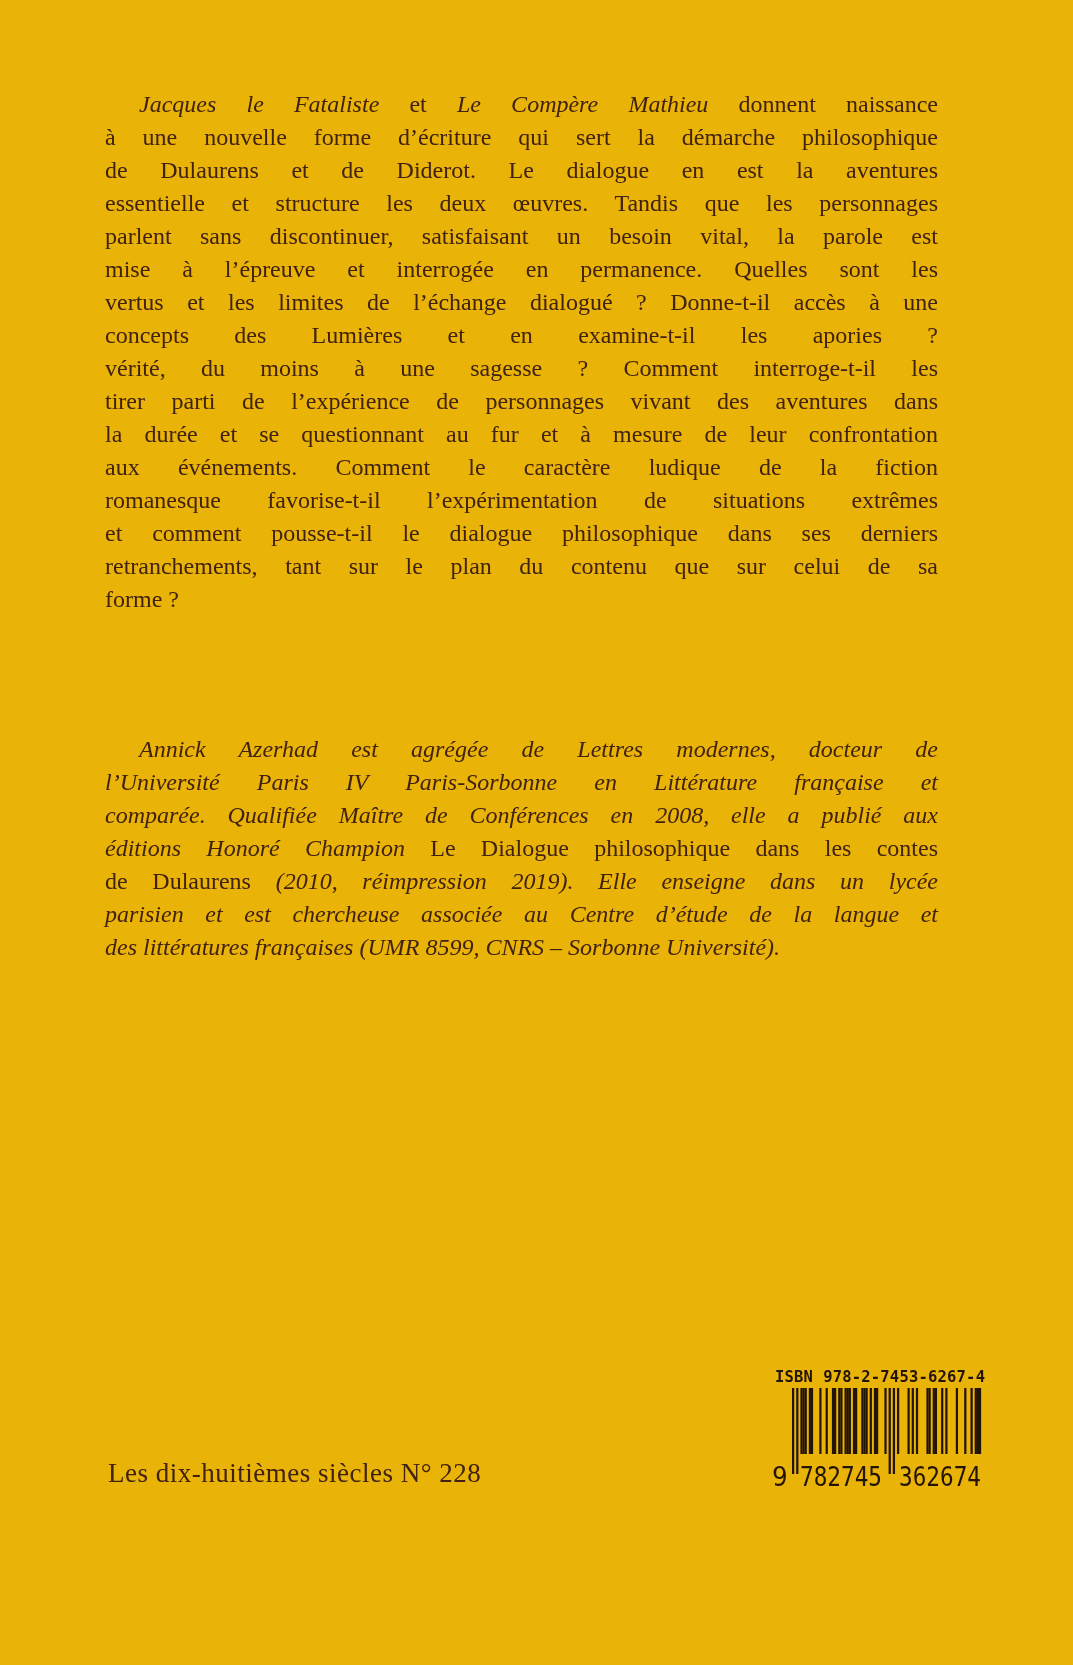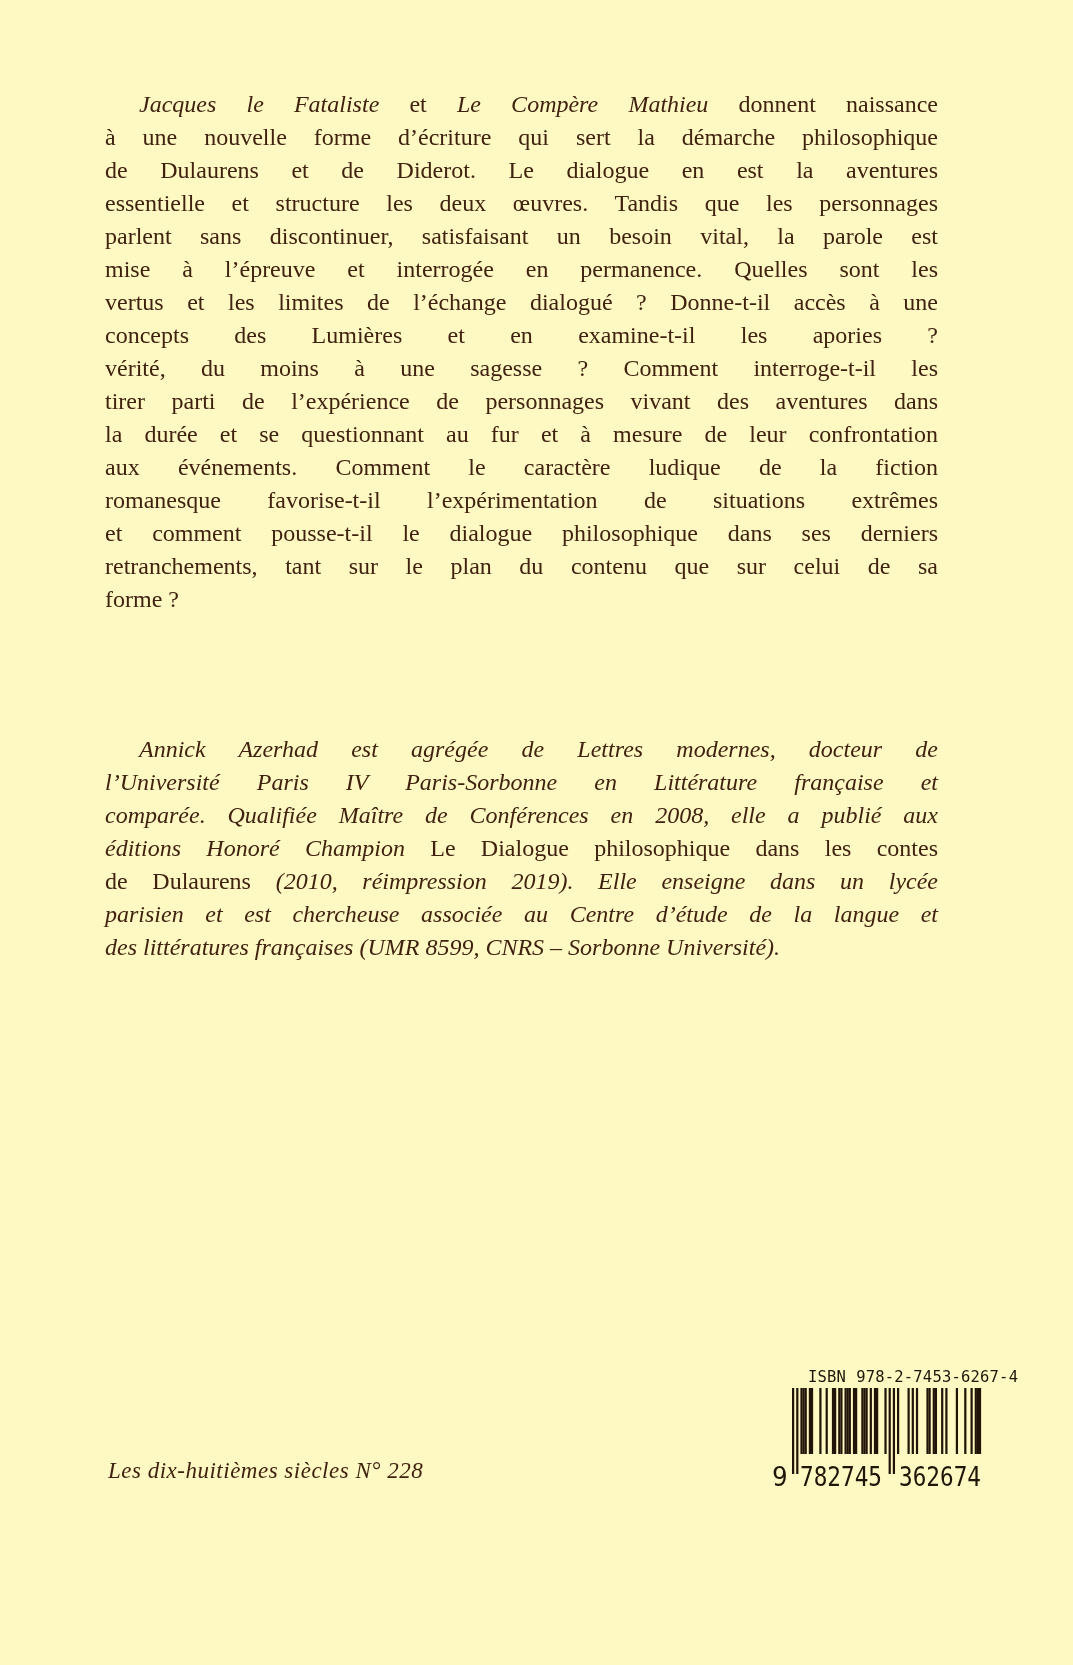--- a/index.html
+++ b/index.html
@@ -1,40 +1,40 @@
 <!DOCTYPE html>
 <html><head>
 <meta charset="utf-8">
 <style>
   html,body{margin:0;padding:0;background:#e8e8e8;}
   .cover{
     position:relative;
     width:1073px;height:1665px;
-    background:#fef9c3;
+    background:#eab308;
     color:#40220f;
     font-family:"Liberation Serif","DejaVu Serif",serif;
     overflow:hidden;
   }
   .textblock{position:absolute;left:105px;width:833px;font-size:24px;line-height:33px;}
   .synopsis{top:88px;}
   .bio{top:733px;font-style:italic;}
   .tline{text-align:justify;text-align-last:justify;}
   .tline.last{text-align-last:left;}
   .tline.first{text-indent:34px;}
   .it{font-style:italic;}
   .rm{font-style:normal;}
   .collection{
     position:absolute;left:108px;top:1458px;
-    font-size:23px;font-style:italic;letter-spacing:0.5px;
+    font-size:27px;letter-spacing:0.5px;
   }
   .isbn-block{position:absolute;left:772px;top:1368px;width:230px;color:#231408;}
   .isbn-line{
-    margin-left:36px;width:202px;text-align:center;white-space:nowrap;
+    margin-left:3px;width:202px;text-align:center;white-space:nowrap;
     font-family:"DejaVu Sans Mono","Liberation Mono",monospace;
-    font-size:15.5px;font-weight:normal;letter-spacing:0.2px;
+    font-size:15.5px;font-weight:bold;letter-spacing:0.2px;
   }
   .isbn-line .gap{display:inline-block;width:10px;}
   svg.barcode{display:block;margin-top:2px;}
   svg.barcode rect{fill:#231408;}
   svg.barcode text{
     fill:#231408;
     font-family:"DejaVu Sans Mono","Liberation Mono",monospace;
     font-size:26px;
   }
 </style>

